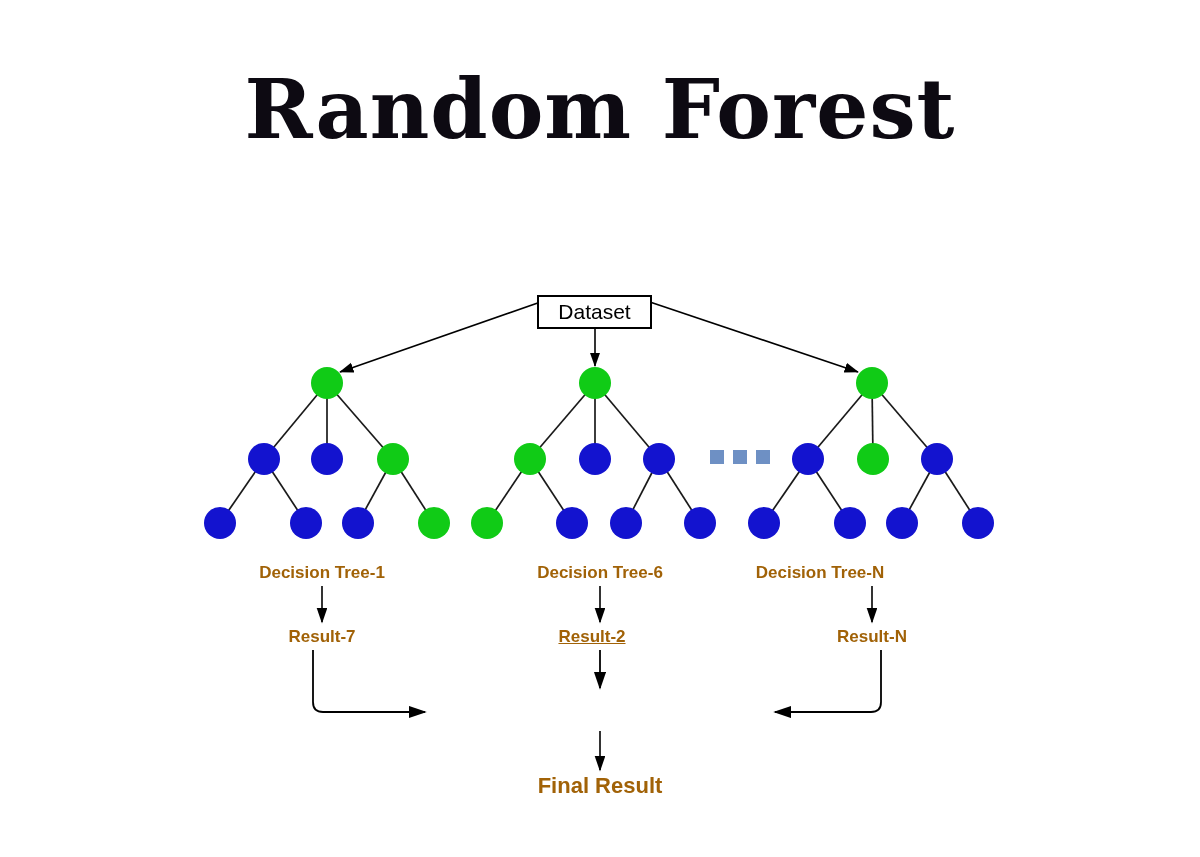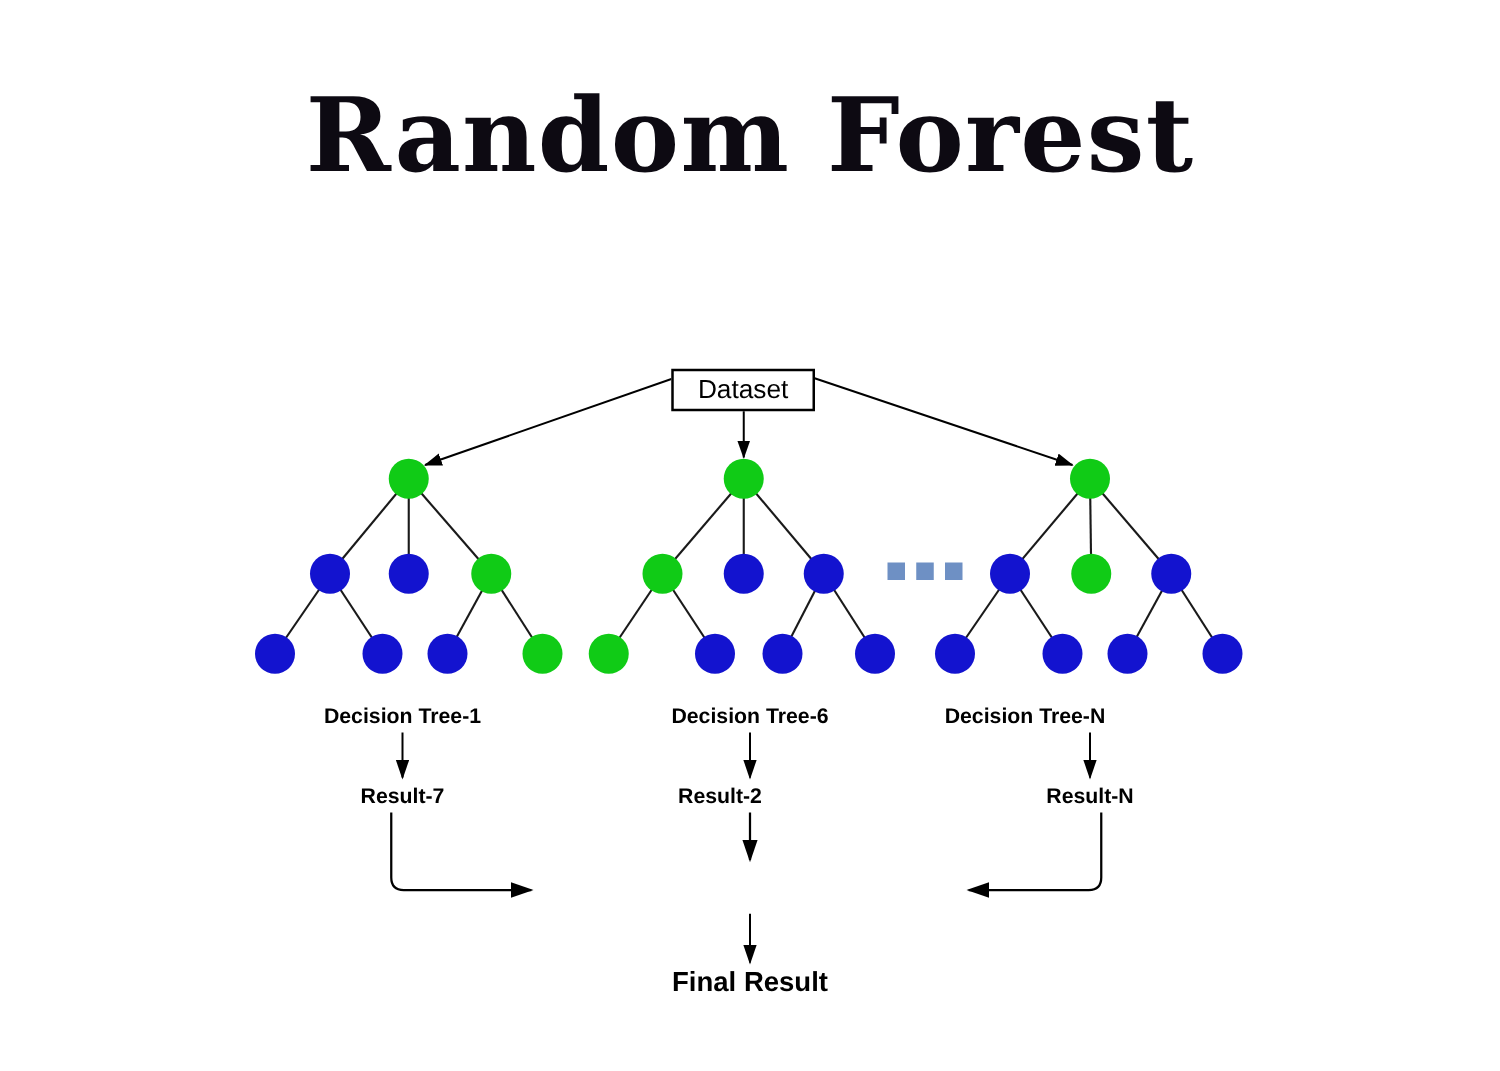--- a/index.html
+++ b/index.html
@@ -77,21 +77,21 @@
     font-size: 21px;
   }
 
   
   .lbl {
     position: absolute;
     transform: translate(-50%, -50%);
     font-family: "Liberation Sans", sans-serif;
     font-weight: 700;
     font-size: 17px;
-    color: #000000;
+    color: #a16207;
     white-space: nowrap;
     text-align: center;
   }
   .lbl-final {
     font-size: 22px;
   }
 
   
   .node {
     position: absolute;
@@ -213,18 +213,18 @@
       <div class="dot-sq" style="left: 717px; top: 457px;"></div>
       <div class="dot-sq" style="left: 740px; top: 457px;"></div>
       <div class="dot-sq" style="left: 763px; top: 457px;"></div>
     </div>
 
   <div class="lbl" style="left:322px; top:573px;">Decision Tree-1</div>
   <div class="lbl" style="left:600px; top:573px;">Decision Tree-6</div>
   <div class="lbl" style="left:820px; top:573px;">Decision Tree-N</div>
 
   <div class="lbl" style="left:322px; top:637px;">Result-7</div>
-  <div class="lbl" style="left:576px; top:637px;">Result-2</div>
+  <div class="lbl" style="left:592px; top:637px;text-decoration:underline;">Result-2</div>
   <div class="lbl" style="left:872px; top:637px;text-align:center;">Result-N</div>
 
   <div class="lbl lbl-final" style="left:600px; top:786px;">Final Result</div>
 
 </div>
 
 </body></html>

